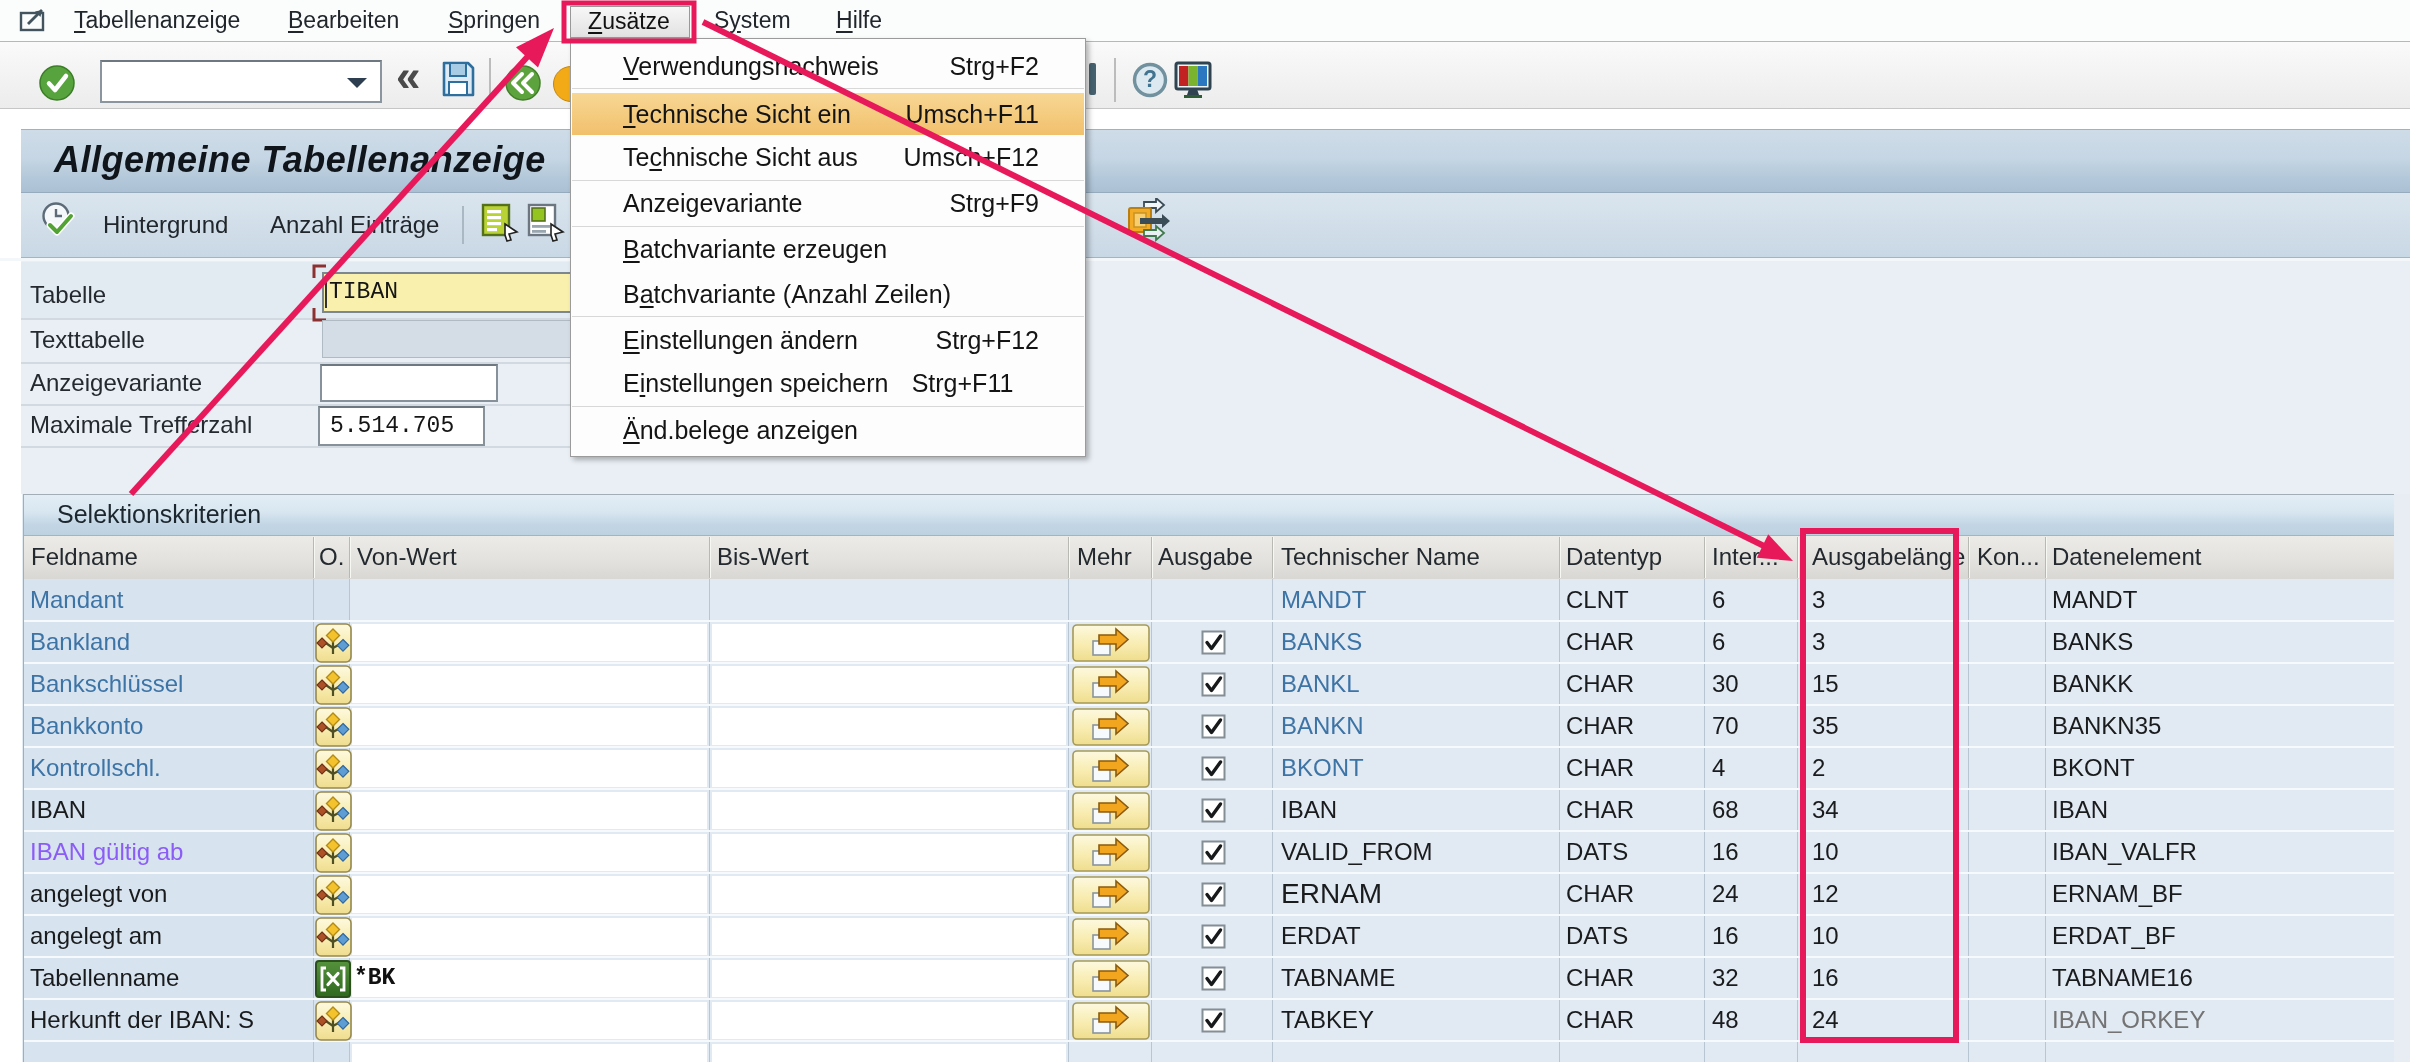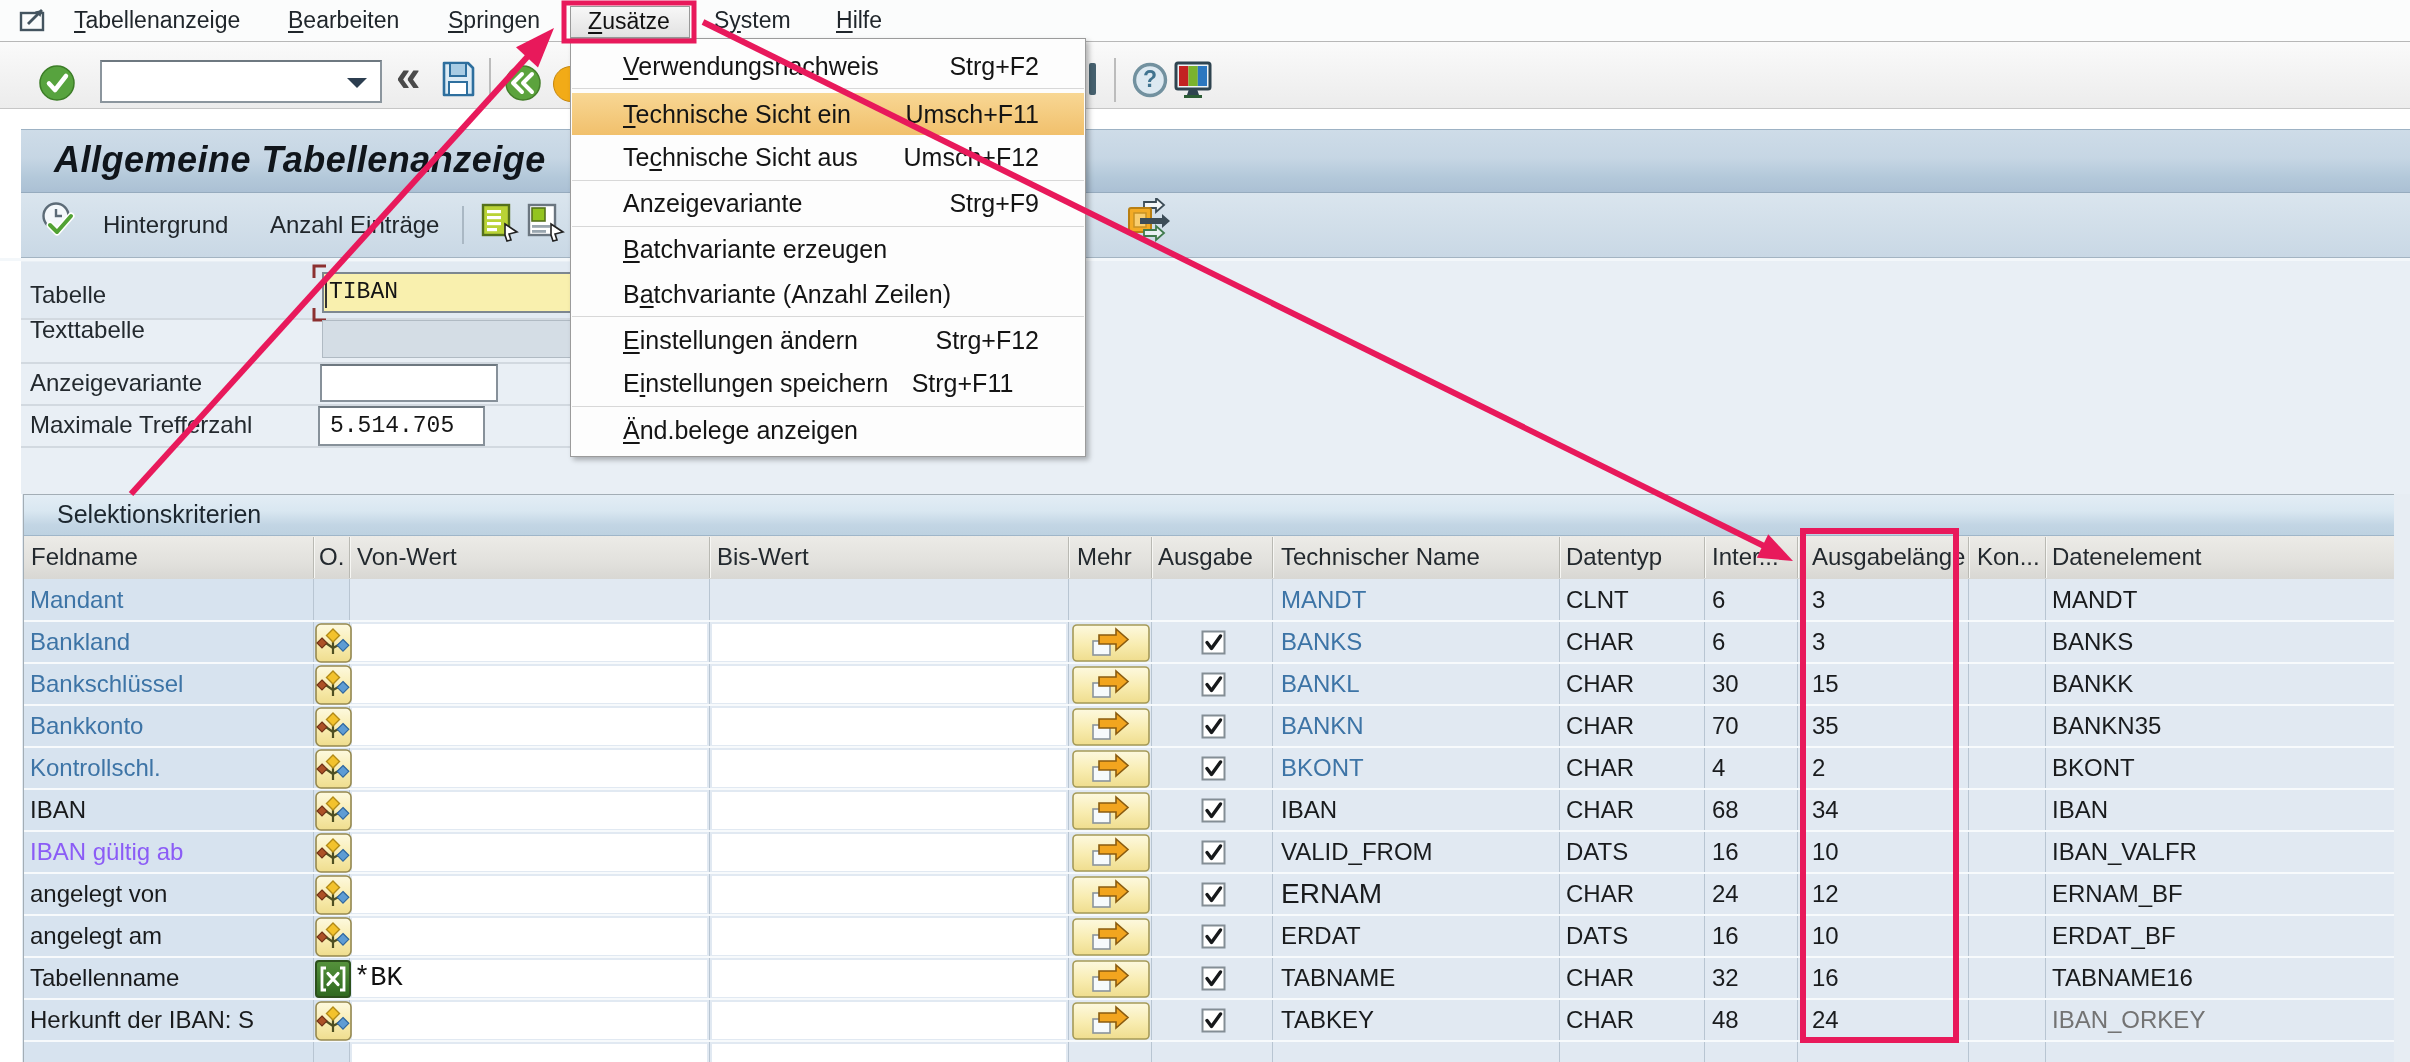--- a/index.html
+++ b/index.html
@@ -93,21 +93,21 @@
 <path d="M14 20 L36 20 L36 16 L44 23 L36 30 L36 26 L14 26 Z" fill="#3c4c57"></path>
 <path d="M18 32 L30 32 L30 28 L38 35 L30 42 L30 38 L18 38 Z" fill="#e8f0f4" stroke="#3f7a4c" stroke-width="1.8"></path>
 </svg>
 <div class="abs" style="left:21px;top:261px;width:2389px;height:233px;background:#e9eff5;"></div>
 <div class="abs" style="left:21px;top:262px;width:820px;height:56px;background:#e2eaf2;"></div>
 <div class="abs" style="left:21px;top:318px;width:820px;height:2px;background:#d2d9e0;"></div>
 <div class="abs" style="left:21px;top:362px;width:820px;height:2px;background:#d2d9e0;"></div>
 <div class="abs" style="left:21px;top:404px;width:820px;height:2px;background:#d2d9e0;"></div>
 <div class="abs" style="left:21px;top:446px;width:820px;height:2px;background:#d2d9e0;"></div>
 <div class="abs" style="left:30px;top:272px;height:46px;line-height:46px;font-size:24px;color:#23292e;">Tabelle</div>
-<div class="abs" style="left:30px;top:308px;height:44px;line-height:44px;font-size:24px;color:#23292e;">Texttabelle</div>
+<div class="abs" style="left:30px;top:318px;height:44px;line-height:44px;font-size:24px;color:#23292e;">Texttabelle</div>
 <div class="abs" style="left:30px;top:362px;height:42px;line-height:42px;font-size:24px;color:#23292e;">Anzeigevariante</div>
 <div class="abs" style="left:30px;top:404px;height:42px;line-height:42px;font-size:24px;color:#23292e;">Maximale Trefferzahl</div>
 <div class="abs" style="left:322px;top:272px;width:520px;height:41px;background:#f9f0ae;border:2px solid #7d8790;box-sizing:border-box;"></div>
 <svg class="abs" style="left:310px;top:264px;" width="30" height="60" viewBox="0 0 30 60">
 <path d="M4 14 L4 2 L16 2" fill="none" stroke="#8c3030" stroke-width="3"></path>
 <path d="M4 44 L4 56 L16 56" fill="none" stroke="#8c3030" stroke-width="3"></path>
 </svg>
 <div class="abs mono" style="left:329px;top:272px;height:41px;line-height:41px;font-size:23px;color:#151515;">TIBAN</div>
 <div class="abs" style="left:325px;top:277px;width:2px;height:31px;background:#333;"></div>
 <div class="abs" style="left:322px;top:320px;width:520px;height:38px;background:#d4dde5;border:1px solid #b0bac3;box-sizing:border-box;"></div>
@@ -399,21 +399,21 @@
 <div class="abs" style="left:712px;top:960px;width:354px;height:37px;background:#ffffff;"></div>
 <svg class="abs" style="left:1072px;top:960px;" width="78" height="38" viewBox="0 0 78 38">
 <rect x="1" y="1" width="76" height="36" rx="4" fill="url(#gbtn)" stroke="#a59a58" stroke-width="1.6"></rect>
 <rect x="21" y="17" width="17" height="14" fill="#f6fafc" stroke="#8a949c" stroke-width="1.6"></rect>
 <path d="M27 11 L44 11 L44 5 L56 15.5 L44 26 L44 20 L27 20 Z" fill="#f2a51f" stroke="#8a5c10" stroke-width="1.6"></path>
 </svg>
 <svg class="abs" style="left:1201px;top:966px;" width="26" height="26" viewBox="0 0 26 26">
 <rect x="1.5" y="1.5" width="22" height="22" fill="#ffffff" stroke="#848e95" stroke-width="2"></rect>
 <path d="M6 12.5 L10.5 18.5 L19.5 6" fill="none" stroke="#17191b" stroke-width="3.4" stroke-linecap="round" stroke-linejoin="round"></path>
 </svg>
-<div class="abs mono" style="left:354px;top:958px;height:40px;line-height:40px;font-size:27px;font-weight:normal;color:#111;">*BK</div>
+<div class="abs mono" style="left:354px;top:958px;height:40px;line-height:40px;font-size:23px;font-weight:bold;color:#111;">*BK</div>
 <div class="abs" style="left:1281px;top:958px;height:40px;line-height:40px;font-size:24px;color:#191b1d;">TABNAME</div>
 <div class="abs" style="left:1566px;top:958px;height:40px;line-height:40px;font-size:24px;color:#191b1d;">CHAR</div>
 <div class="abs" style="left:1712px;top:958px;height:40px;line-height:40px;font-size:24px;color:#191b1d;">32</div>
 <div class="abs" style="left:1812px;top:958px;height:40px;line-height:40px;font-size:24px;color:#191b1d;">16</div>
 <div class="abs" style="left:2052px;top:958px;height:40px;line-height:40px;font-size:24px;color:#191b1d;">TABNAME16</div>
 <div class="abs" style="left:24px;top:1040px;width:2370px;height:2px;background:#f7fafc;"></div>
 <div class="abs" style="left:30px;top:1000px;height:40px;line-height:40px;font-size:24px;color:#191b1d;">Herkunft der IBAN: S</div>
 <svg class="abs" style="left:315px;top:1001px;" width="37" height="40" viewBox="0 0 37 40">
 <rect x="1" y="1" width="35" height="38" rx="5" fill="url(#gbtn)" stroke="#96894f" stroke-width="1.6"></rect>
 <path d="M18 31 L18 15 M18 25 L8 18 M18 25 L27 20" stroke="#4e4f22" stroke-width="2.2" fill="none"></path>

